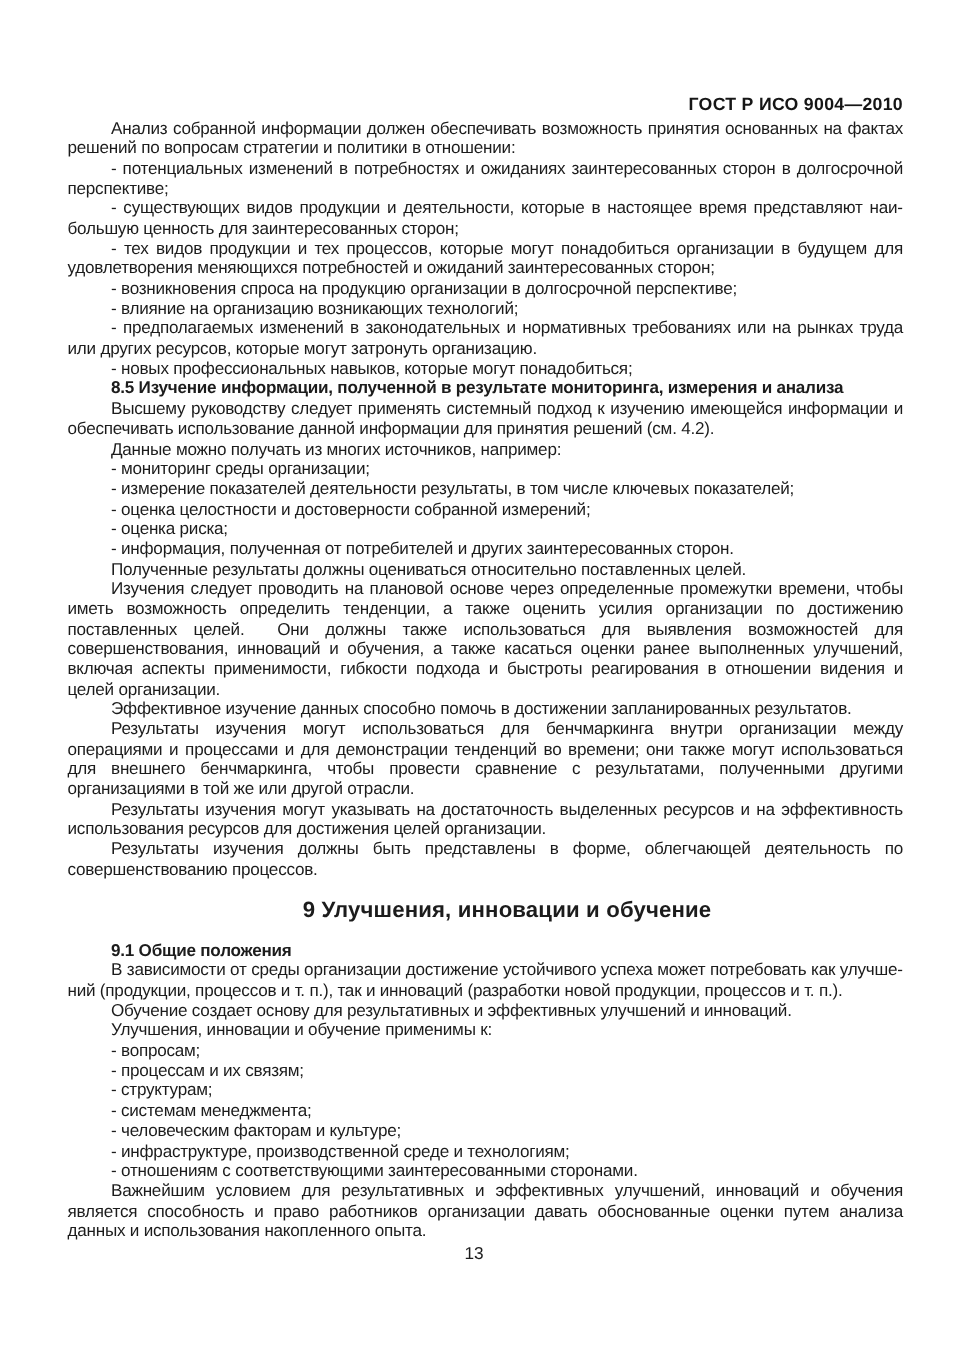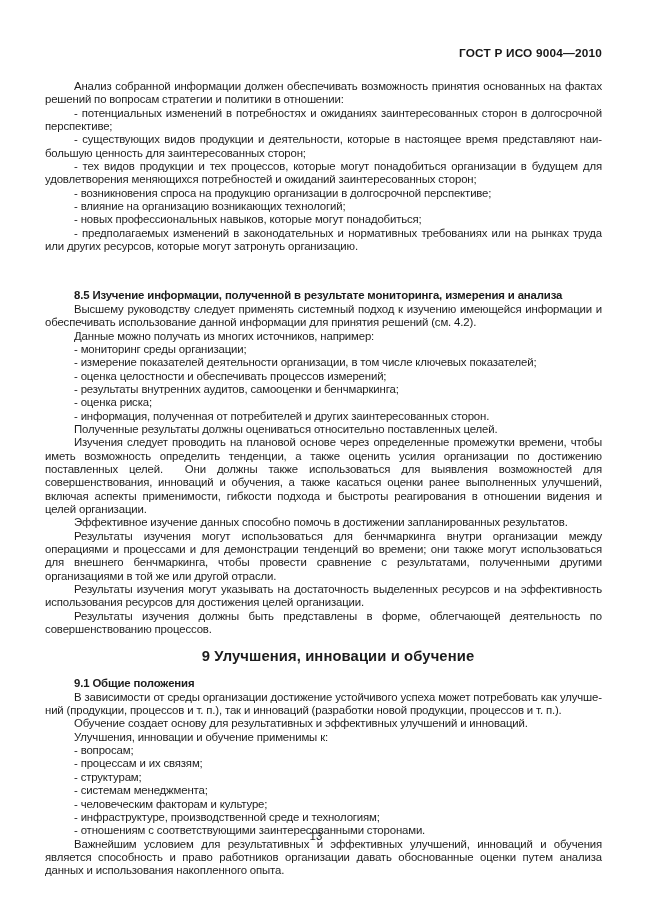--- a/index.html
+++ b/index.html
@@ -11,21 +11,21 @@
     position: relative;
     width: 646px;
     height: 913px;
     background: #ffffff;
     font-family: "Liberation Sans", sans-serif;
     color: #1c1c1c;
     overflow: hidden;
   }
   .running-header {
     position: absolute;
-    top: 46px;
+    top: 62px;
     left: 45px;
     width: 557px;
     text-align: right;
     font-size: 11.8px;
     font-weight: 700;
     letter-spacing: 0.2px;
     color: #161616;
   }
   .content {
     position: absolute;
@@ -37,21 +37,20 @@
     letter-spacing: -0.15px;
     text-align: justify;
     color: #1c1c1c;
   }
   .content p {
     margin: 0;
     text-indent: 29px;
   }
   .content p.b85 {
     font-weight: 700;
-    margin-top: 36px;
   }
   .content p.h9 {
     font-size: 14.8px;
     line-height: 18px;
     font-weight: 700;
     margin: 11px 0 12px 0;
     text-align: center;
     letter-spacing: 0.1px;
   }
   .content p.h91 {
@@ -76,29 +75,28 @@
     <span>ГОСТ Р ИСО 9004—2010</span>
   </div>
 
   <div class="content">
     <p class="t">Анализ собранной информации должен обеспечивать возможность принятия основанных на фактах решений по вопросам стратегии и политики в отношении:</p>
     <p class="t">- потенциальных изменений в потребностях и ожиданиях заинтересованных сторон в долгосрочной перспективе;</p>
     <p class="t">- существующих видов продукции и деятельности, которые в настоящее время представляют наи­большую ценность для заинтересованных сторон;</p>
     <p class="t">- тех видов продукции и тех процессов, которые могут понадобиться организации в будущем для удовлетворения меняющихся потребностей и ожиданий заинтересованных сторон;</p>
     <p class="t">- возникновения спроса на продукцию организации в долгосрочной перспективе;</p>
     <p class="t">- влияние на организацию возникающих технологий;</p>
+    <p class="t">- предполагаемых изменений в законодательных и нормативных требованиях или на рынках труда или других ресурсов, которые могут затронуть организацию.</p>
     <p class="t">- новых профессиональных навыков, которые могут понадобиться;</p>
-    <p class="t">- предполагаемых изменений в законодательных и нормативных требованиях или на рынках труда или других ресурсов, которые могут затронуть организацию.</p>
     <p class="b85">8.5 Изучение информации, полученной в результате мониторинга, измерения и анализа</p>
     <p class="t">Высшему руководству следует применять системный подход к изучению имеющейся информации и обеспечивать использование данной информации для принятия решений (см. 4.2).</p>
     <p class="t">Данные можно получать из многих источников, например:</p>
     <p class="t">- мониторинг среды организации;</p>
-    <p class="t">- измерение показателей деятельности организации, в том числе ключевых показателей;</p>
-    <p class="t">- оценка целостности и обеспечивать процессов измерений;</p>
-    <p class="t">- результаты внутренних аудитов, самооценки и бенчмаркинга;</p>
+    <p class="t">- измерение показателей деятельности результаты, в том числе ключевых показателей;</p>
+    <p class="t">- оценка целостности и достоверности собранной измерений;</p>
     <p class="t">- оценка риска;</p>
     <p class="t">- информация, полученная от потребителей и других заинтересованных сторон.</p>
     <p class="t">Полученные результаты должны оцениваться относительно поставленных целей.</p>
     <p class="t">Изучения следует проводить на плановой основе через определенные промежутки времени, чтобы иметь возможность определить тенденции, а также оценить усилия организации по достижению поставлен­ных целей.&nbsp; Они должны также использоваться для выявления возможностей для совершенствования, инноваций и обучения, а также касаться оценки ранее выполненных улучшений, включая аспекты примени­мости, гибкости подхода и быстроты реагирования в отношении видения и целей организации.</p>
     <p class="t">Эффективное изучение данных способно помочь в достижении запланированных результатов.</p>
     <p class="t">Результаты изучения могут использоваться для бенчмаркинга внутри организации между операциями и процессами и для демонстрации тенденций во времени; они также могут использоваться для внешнего бенчмаркинга, чтобы провести сравнение с результатами, полученными другими организациями в той же или другой отрасли.</p>
     <p class="t">Результаты изучения могут указывать на достаточность выделенных ресурсов и на эффективность использования ресурсов для достижения целей организации.</p>
     <p class="t">Результаты изучения должны быть представлены в форме, облегчающей деятельность по совершен­ствованию процессов.</p>
     <p class="h9">9 Улучшения, инновации и обучение</p>
     <p class="h91">9.1 Общие положения</p>

